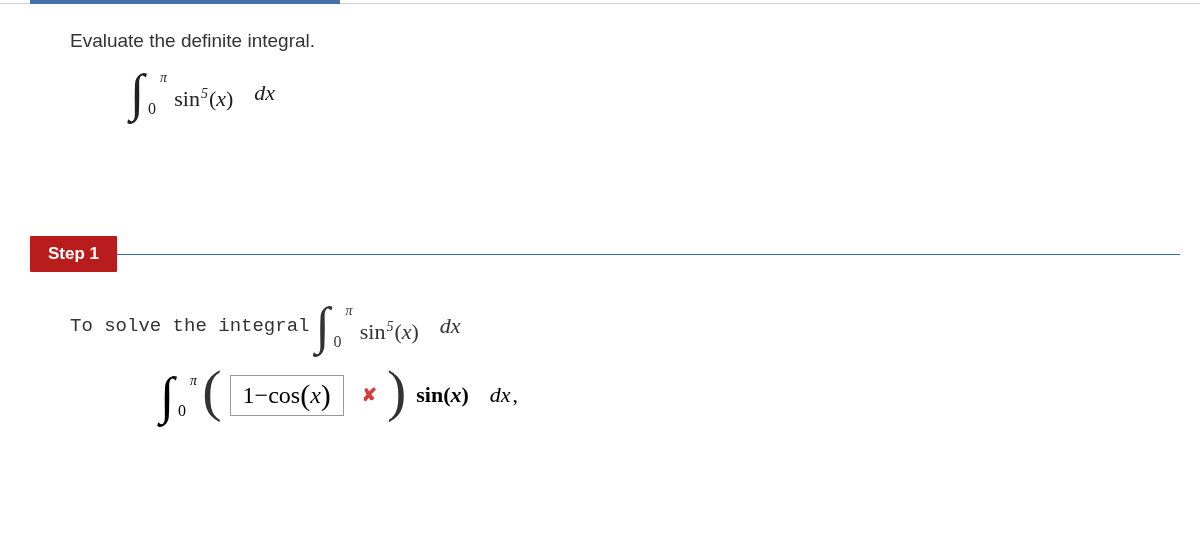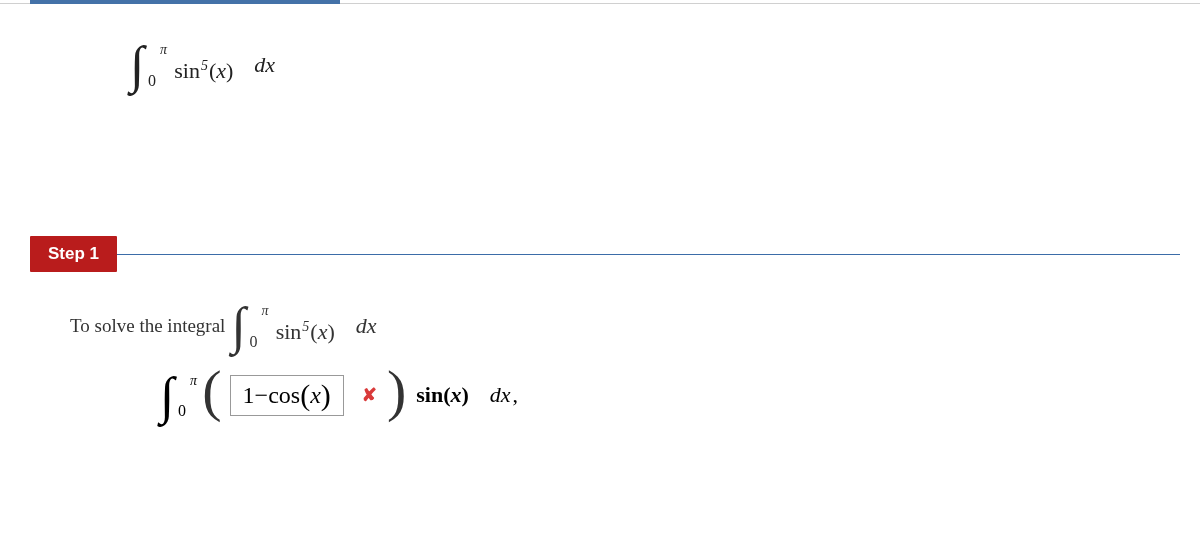--- a/index.html
+++ b/index.html
@@ -123,21 +123,21 @@
       width: 1050px;
     }
     .solution-row {
       display: flex;
       align-items: center;
       font-size: 19px;
       color: #333;
       flex-wrap: wrap;
     }
     .solution-text {
-      font-family: Liberation Serif, serif;
+      font-family: Liberation Mono, monospace;
     }
     .inline-math {
       display: inline-flex;
       align-items: center;
       font-family: 'Times New Roman', serif;
       font-style: italic;
       font-size: 22px;
       margin: 0 6px;
       position: relative;
     }
@@ -190,20 +190,21 @@
       margin-left: 2px;
     }
   </style>
 </head>
 <body>
 
 <div class="top-line"></div>
 <div class="top-progress"></div>
 
 <div class="content">
+  <div class="prompt">Evaluate the definite integral.</div>
   <div class="math-row">
     <div class="math-expr">
       <span class="integral">
         <span class="integral-sign">∫</span>
         <span class="integral-upper">π</span>
         <span class="integral-lower">0</span>
       </span>
       <span class="sin-expr">
         <span class="normal">sin</span><span class="sup">5</span><span class="paren">(</span><span>x</span><span class="paren">)</span>
       </span>

